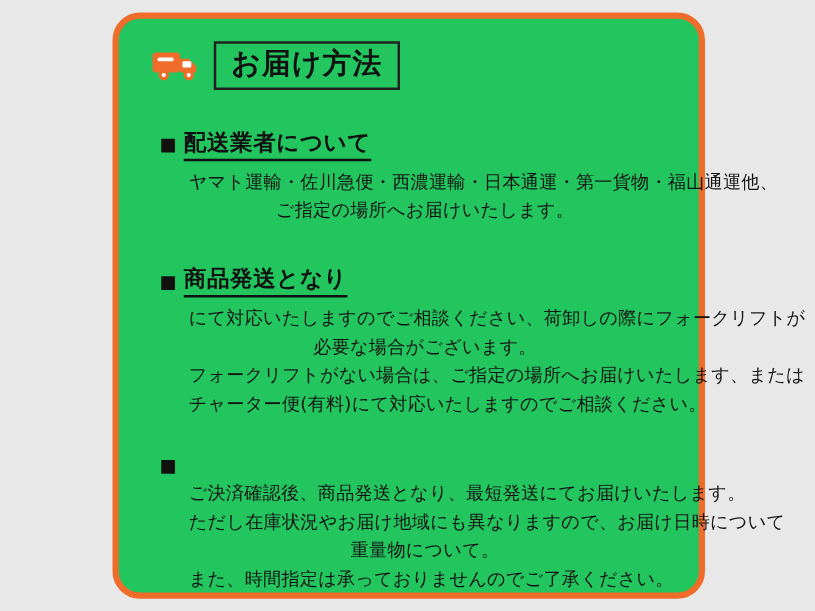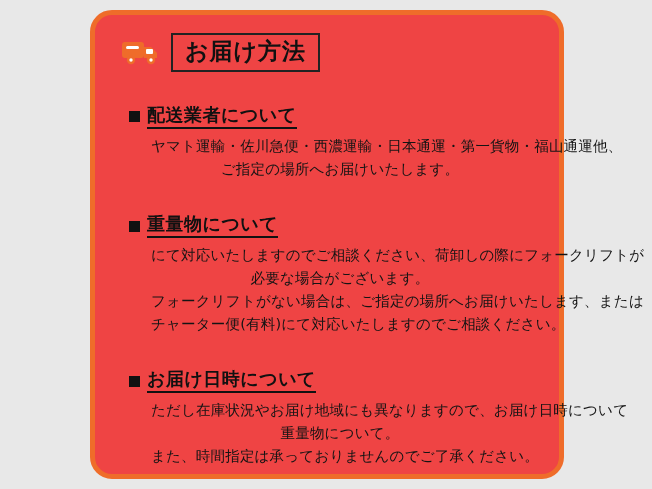--- a/index.html
+++ b/index.html
@@ -19,21 +19,21 @@
     height: 489px;
     box-sizing: border-box;
   }
   .card {
     position: absolute;
     left: 90px;
     top: 10px;
     width: 474px;
     height: 469px;
     box-sizing: border-box;
-    background: #ef4444;
+    background: #22c55e;
     border: 5px solid #ef6c2a;
     border-radius: 22px;
   }
   .card-inner {
     position: absolute;
     left: 0;
     top: 0;
     right: 0;
     bottom: 0;
     padding: 18px 22px 10px 22px;
@@ -137,36 +137,36 @@
         </div>
         <div class="section-body">
           <div class="line">ヤマト運輸・佐川急便・西濃運輸・日本通運・第一貨物・福山通運他、</div>
           <div class="line">ご指定の場所へお届けいたします。</div>
         </div>
       </div>
 
       <div class="section">
         <div class="section-head">
           <span class="bullet-square"></span>
-          <span class="section-title">重量物について</span>
+          <span class="section-title">商品発送となり</span>
         </div>
         <div class="section-body">
           <div class="line">にて対応いたしますのでご相談ください、荷卸しの際にフォークリフトが</div>
           <div class="line">必要な場合がございます。</div>
           <div class="line">フォークリフトがない場合は、ご指定の場所へお届けいたします、または</div>
           <div class="line">チャーター便(有料)にて対応いたしますのでご相談ください。</div>
         </div>
       </div>
 
       <div class="section">
         <div class="section-head">
           <span class="bullet-square"></span>
-          <span class="section-title">お届け日時について</span>
         </div>
         <div class="section-body">
+          <div class="line">ご決済確認後、商品発送となり、最短発送にてお届けいたします。</div>
           <div class="line">ただし在庫状況やお届け地域にも異なりますので、お届け日時について</div>
           <div class="line">重量物について。</div>
           <div class="line">また、時間指定は承っておりませんのでご了承ください。</div>
         </div>
       </div>
 
     </div>
   </div>
 </div>
 

